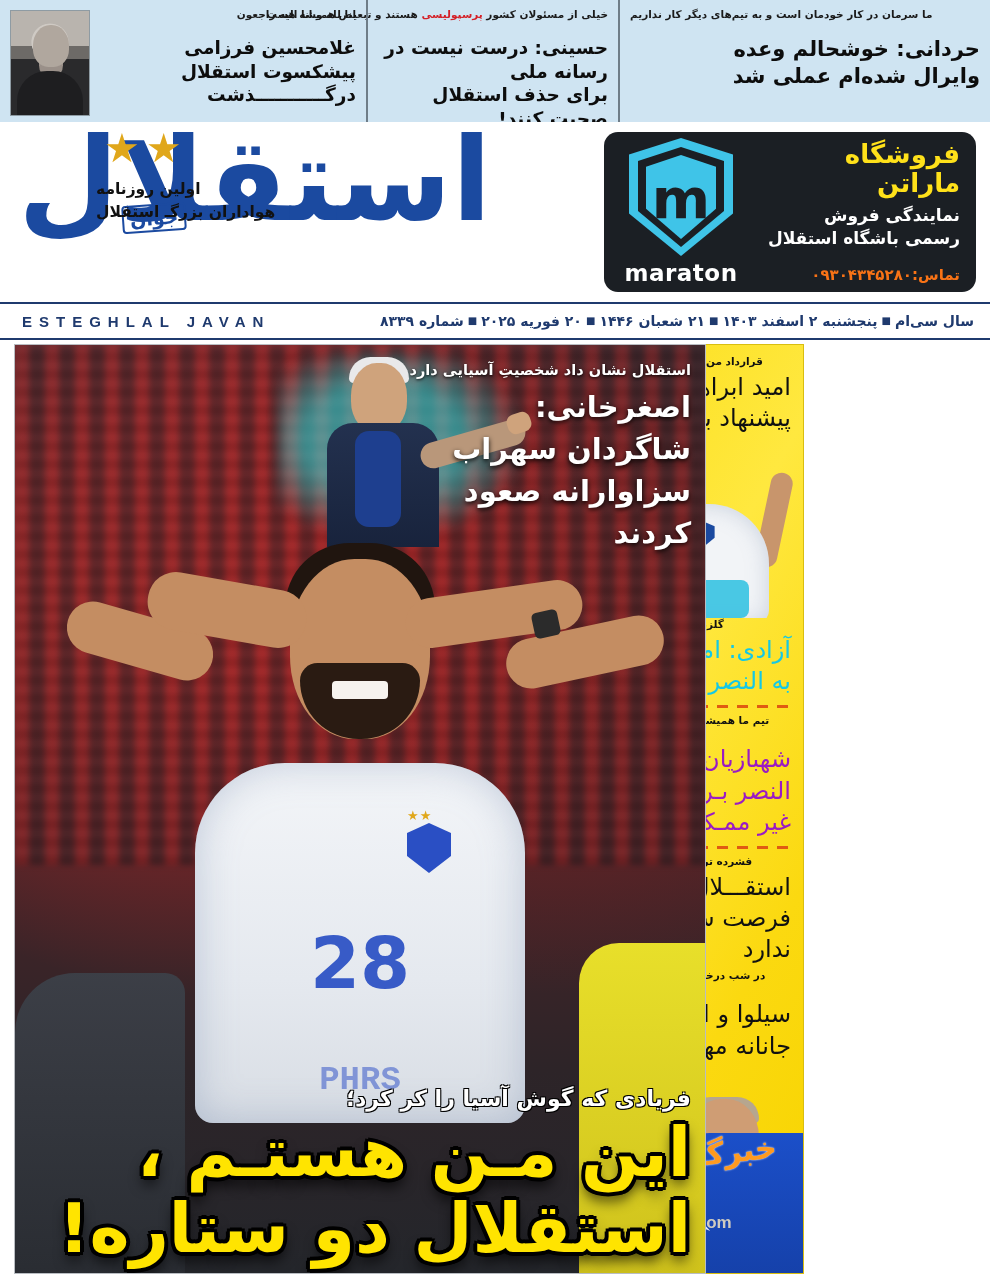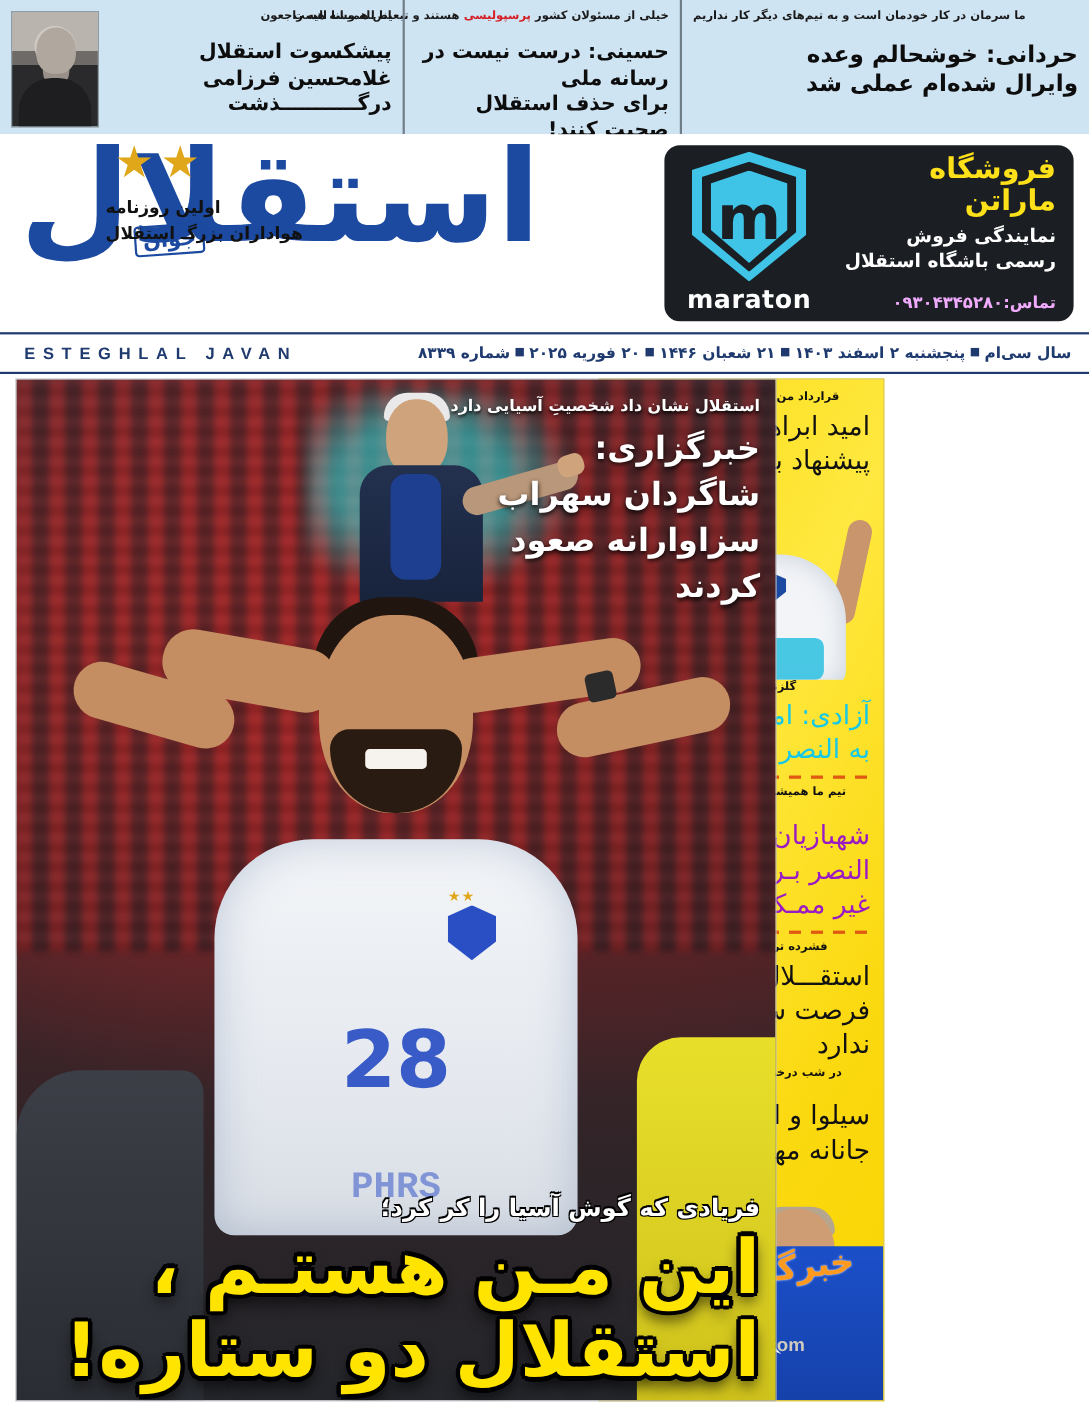--- a/index.html
+++ b/index.html
@@ -58,21 +58,21 @@
   }
   
   .ad{
     position:absolute;right:14px;top:10px;width:372px;height:160px;
     background:#1b1f24;border-radius:14px;display:flex;align-items:center;
     padding:6px 12px;box-sizing:border-box;gap:10px;
   }
   .ad-text{flex:1;text-align:right;padding-right:4px;}
   .ad-title{font-size:26px;font-weight:900;color:#ffe11a;line-height:1.1;margin-bottom:6px;letter-spacing:-0.5px;}
   .ad-line{font-size:17px;font-weight:800;color:#ffffff;line-height:1.35;letter-spacing:-0.3px;}
-  .ad-phone{font-size:15px;font-weight:800;color:#f0abfc;margin-top:16px;direction:rtl;}
+  .ad-phone{font-size:15px;font-weight:800;color:#f97316;margin-top:16px;direction:rtl;}
   .ad-logo{width:130px;display:flex;flex-direction:column;align-items:center;gap:4px;}
   .shield{
     width:104px;height:118px;background:#3fc4e8;
     clip-path:polygon(50% 0,100% 14%,100% 64%,50% 100%,0 64%,0 14%);
     position:relative;display:flex;align-items:center;justify-content:center;
   }
   .shield::before{
     content:"";position:absolute;inset:9px;background:#1b1f24;
     clip-path:polygon(50% 0,100% 14%,100% 64%,50% 100%,0 64%,0 14%);
   }
@@ -401,22 +401,22 @@
 
     <div class="teaser t-mid">
       <div class="kicker"><span>خیلی از مسئولان کشور </span><span class="red">پرسپولیسی</span><span> هستند و تبعیض همیشه هست</span></div>
       <div class="hl small">حسینی: درست نیست در رسانه ملی</div>
       <div class="hl small">برای حذف استقلال صحبت کنند!</div>
     </div>
 
     <div class="teaser t-right">
       <div class="obit-text">
         <div class="kicker k-right">انا لله و انا الیه راجعون</div>
+        <div class="hl small">غلامحسین فرزامی</div>
         <div class="hl small">پیشکسوت استقلال</div>
-        <div class="hl small">غلامحسین فرزامی</div>
         <div class="hl small">درگـــــــــــذشت</div>
       </div>
       <div class="obit-photo"></div>
     </div>
 
   </div>
 
   <div class="masthead">
 
     <div class="ad">
@@ -531,21 +531,21 @@
         <div class="hair"></div>
         <div class="head"></div>
         <div class="torso"></div>
         <div class="poloblue"></div>
         <div class="armpoint"></div>
         <div class="hand"></div>
       </div>
 
       <div class="top-hl-block">
         <div class="top-kicker">استقلال نشان داد شخصیتِ آسیایی دارد</div>
-        <div class="top-hl">خبرگزاری:</div>
+        <div class="top-hl">اصغرخانی:</div>
         <div class="top-hl">شاگردان سهراب</div>
         <div class="top-hl">سزاوارانه صعود کردند</div>
       </div>
 
       <div class="bystander"></div>
       <div class="refshirt"></div>
 
       <div class="player">
         <div class="armleft"></div>
         <div class="armright"></div>

